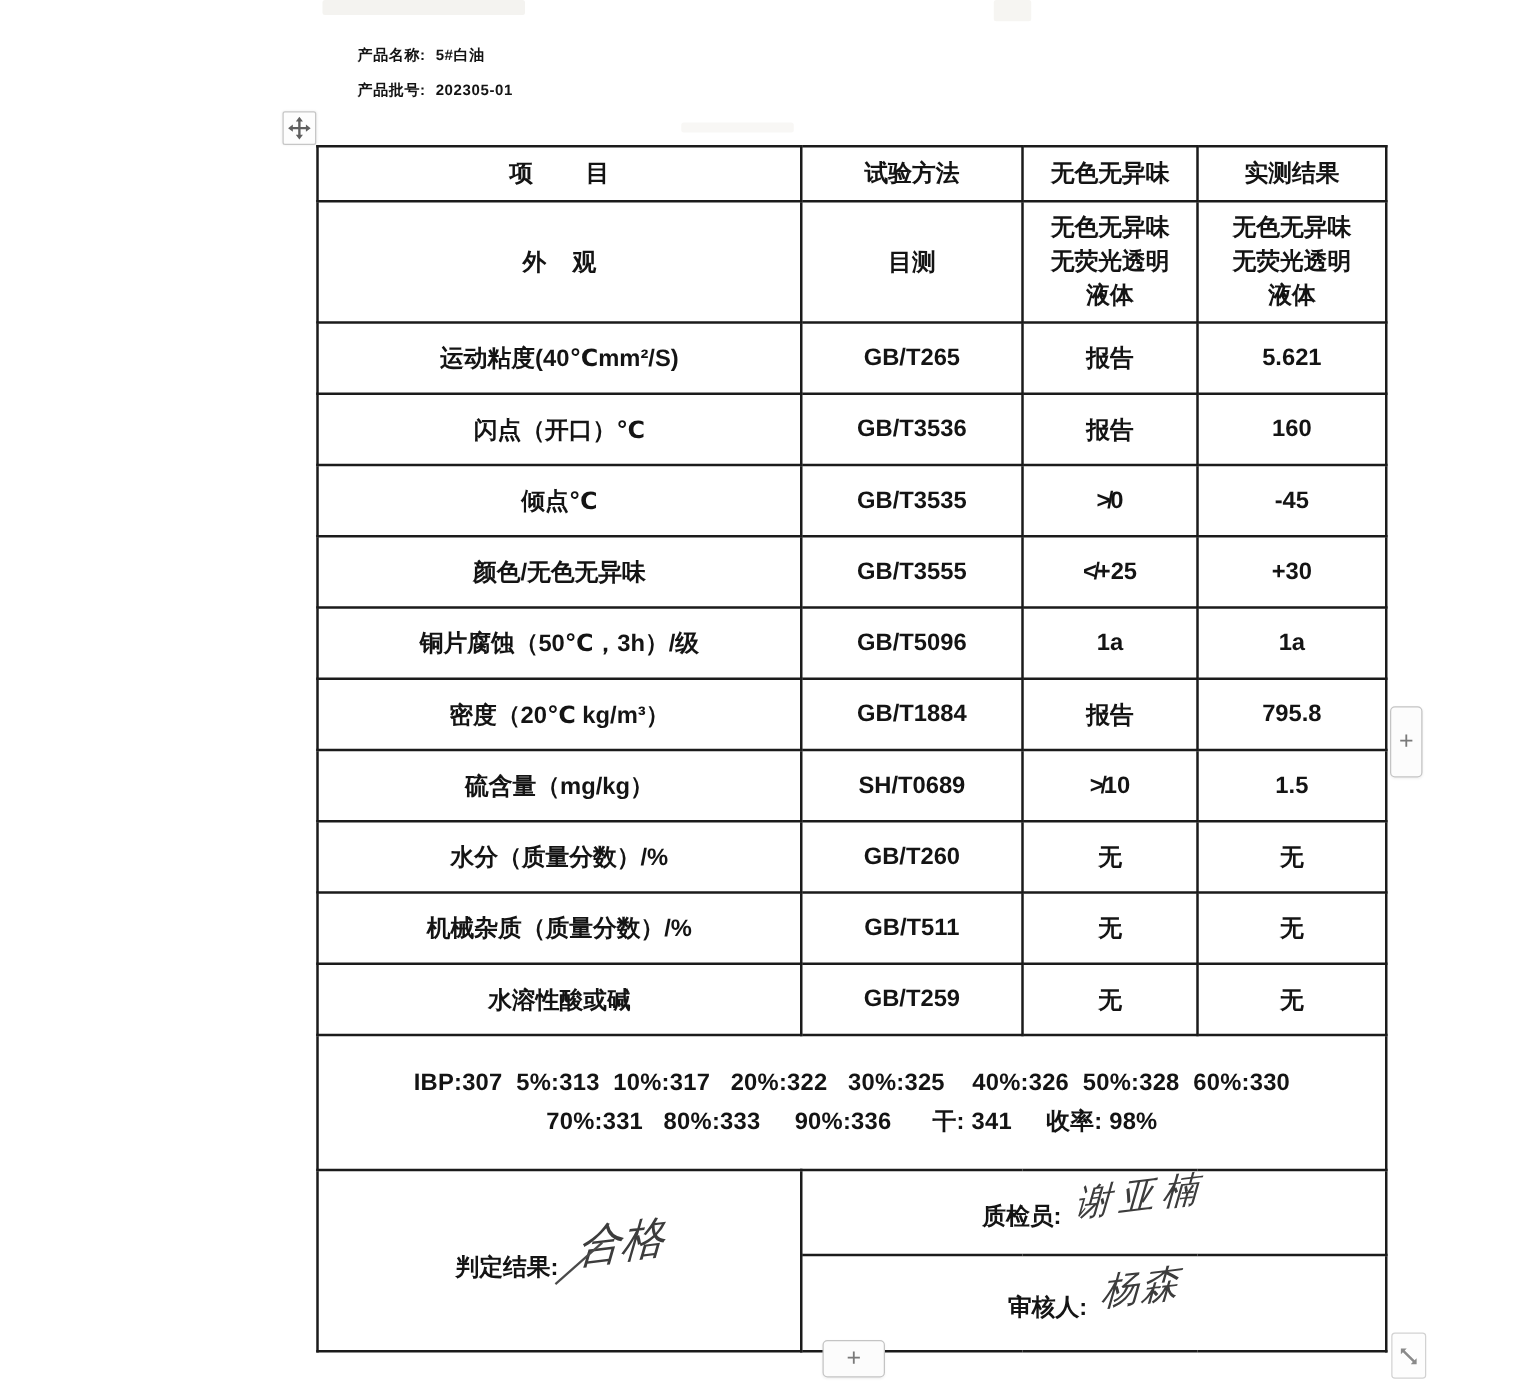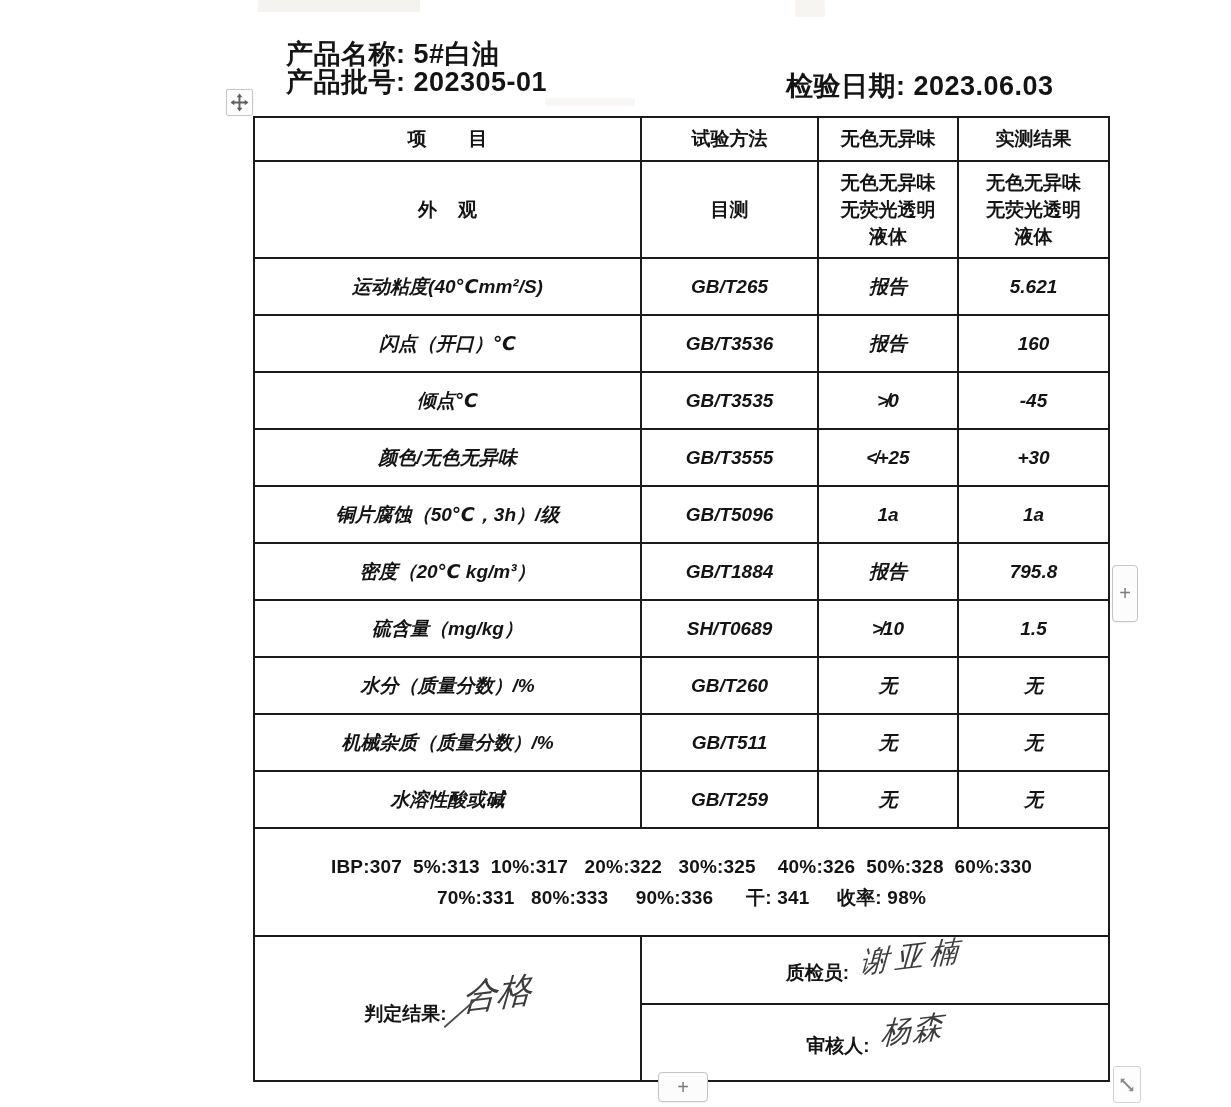--- a/index.html
+++ b/index.html
@@ -8,40 +8,40 @@
 
   .page { position:absolute; left:0; top:0; width:1231px; height:1107px; background:#ffffff; }
 
   
   .smudge { position:absolute; background:#f4f3f0; border-radius:2px; }
   .smudge.s1 { left:258px; top:0; width:162px; height:12px; }
   .smudge.s2 { left:795px; top:0; width:30px; height:17px; background:#f6f5f2; }
   .smudge.s3 { left:545px; top:98px; width:90px; height:8px; background:#f8f7f5; }
 
   
-  .hline { position:absolute; font-weight:bold; font-size:27px; letter-spacing:0.5px; white-space:pre; }
+  .hline { position:absolute; font-weight:bold; font-size:12px; letter-spacing:0.5px; white-space:pre; }
   .h-name  { left:286px; top:36px; }
   .h-batch { left:286px; top:64px; }
   .h-date  { left:786px; top:68px; }
   .hline .lab { margin-right:8px; }
 
   
   .move-handle { position:absolute; left:226px; top:89px; width:27px; height:27px;
     background:#fdfdfd; border:1px solid #c6c6c6; border-radius:2px;
     display:flex; align-items:center; justify-content:center; cursor:move;
     box-shadow:0 0 2px rgba(0,0,0,.08); }
 
   
   table.report { position:absolute; left:253px; top:116px; width:855px;
     border-collapse:collapse; table-layout:fixed; }
   table.report td { border:2px solid #1b1b1b; text-align:center; vertical-align:middle;
     font-weight:bold; font-size:19px; color:#141414; padding:0 20px; }
   tr.rh-head { height:44px; }
   tr.rh-tall { height:97px; }
-  tr.rh-std  { height:57px;font-style:italic; }
+  tr.rh-std  { height:57px; }
   tr.rh-dist { height:108px; }
   tr.rh-f1   { height:68px; }
   tr.rh-f2   { height:77px; }
   td.th { font-size:20px; }
   td.c-item { white-space:pre; }
   td.pre-line { white-space:pre-line; line-height:27px; font-size:19px;margin-left:32px; }
   td.c-dist { text-align:left; vertical-align:top; white-space:pre-wrap;
     padding:7px 8px; font-size:19px; line-height:31px; letter-spacing:0.2px; }
   td.c-verdict { text-align:left; vertical-align:middle; padding-left:12px; font-size:21px; white-space:nowrap; }
   td.c-sign { text-align:left; vertical-align:middle; padding-left:13px; font-size:21px; white-space:nowrap; }
@@ -69,21 +69,20 @@
 <body>
 
 <div class="page">
 
   <div class="smudge s1"></div>
   <div class="smudge s2"></div>
   <div class="smudge s3"></div>
 
   <div class="hline h-name"><span class="lab">产品名称:</span><span>5#白油</span></div>
   <div class="hline h-batch"><span class="lab">产品批号:</span><span>202305-01</span></div>
-  <div class="hline h-date"><span class="lab">检验日期:</span><span>2023.06.03</span></div>
 
   <div class="move-handle">
     <svg width="19" height="19" viewBox="0 0 20 20">
       <path fill="#5f5f5f" d="M10 0.5 L13 4.5 H11 V9 H15.5 V7 L19.5 10 L15.5 13 V11 H11 V15.5 H13 L10 19.5 L7 15.5 H9 V11 H4.5 V13 L0.5 10 L4.5 7 V9 H9 V4.5 H7 Z"></path>
     </svg>
   </div>
 
   <table class="report">
     <colgroup>
         <col style="width:387px">

